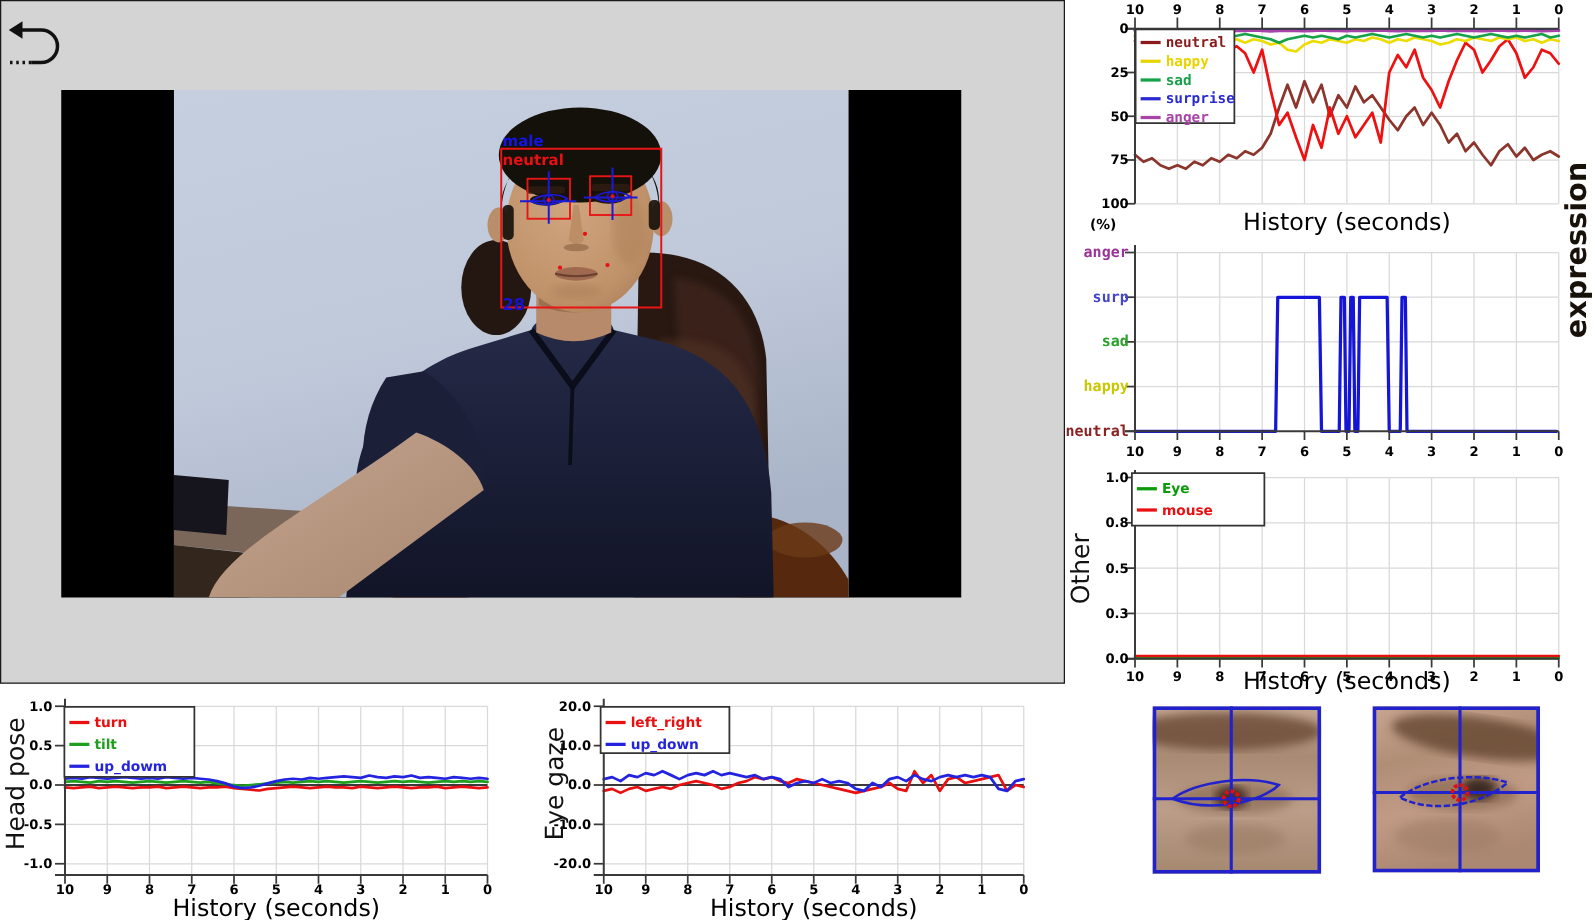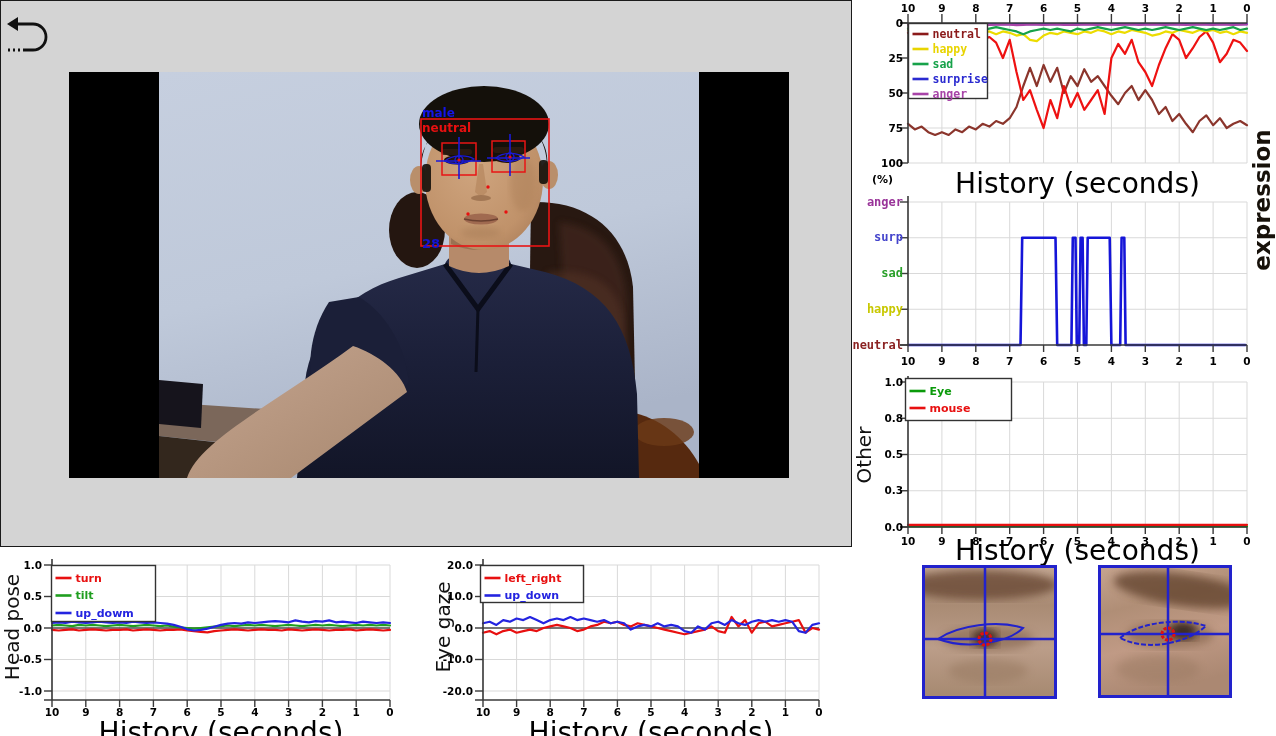--- a/index.html
+++ b/index.html
@@ -1,22 +1,22 @@
 <!DOCTYPE html>
 <html><head>
 <meta charset="utf-8">
 <style>
   html,body{margin:0;padding:0;background:#ffffff;overflow:hidden;}
   body{width:1276px;height:736px;position:relative;font-family:"DejaVu Sans","Liberation Sans",sans-serif;}
   .abs{position:absolute;}
   #gray-panel{left:0;top:0;width:850px;height:545px;background:#d4d4d4;border:1px solid #1a1a1a;}
-  #video-frame{left:68px;top:71px;width:720px;height:406px;background:#000;}
+  #video-frame{left:48px;top:71px;width:720px;height:406px;background:#000;}
   #camera{left:90px;top:0;width:540px;height:406px;}
   .charts-svg{left:0;top:0;width:1276px;height:736px;pointer-events:none;}
-  .ctitle{position:absolute;text-align:center;font-size:28px;color:#000;letter-spacing:0px;}
+  .ctitle{position:absolute;text-align:center;font-size:19px;color:#000;letter-spacing:0px;}
   .unit{position:absolute;font-size:11px;font-weight:bold;color:#000;}
   .rot{position:absolute;transform:translate(-50%,-50%) rotate(-90deg);white-space:nowrap;color:#17110a;}
   .rot.big{font-size:23px;font-weight:600;}
   .rot.med{font-size:20px;font-weight:400;color:#121212;}
   .eyecrop{position:absolute;}
   #undo-btn{left:4px;top:12px;width:48px;height:46px;cursor:pointer;background:transparent;border:none;padding:0;}
 </style>
 </head>
 <body>
 

